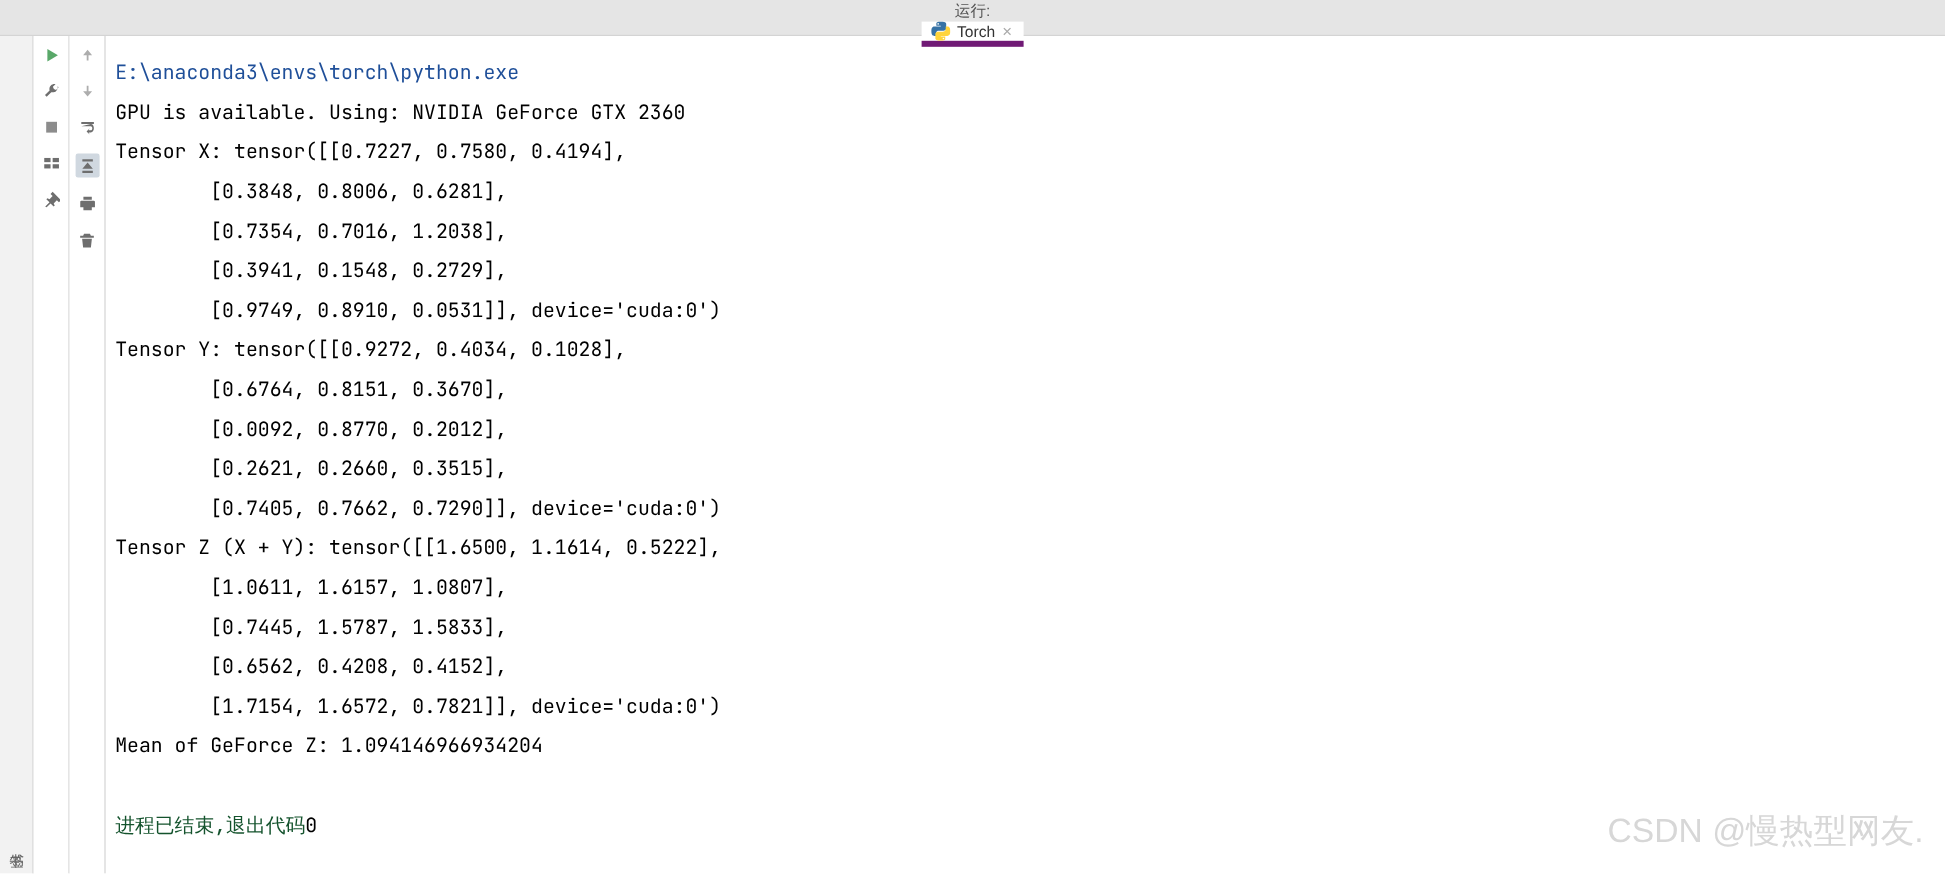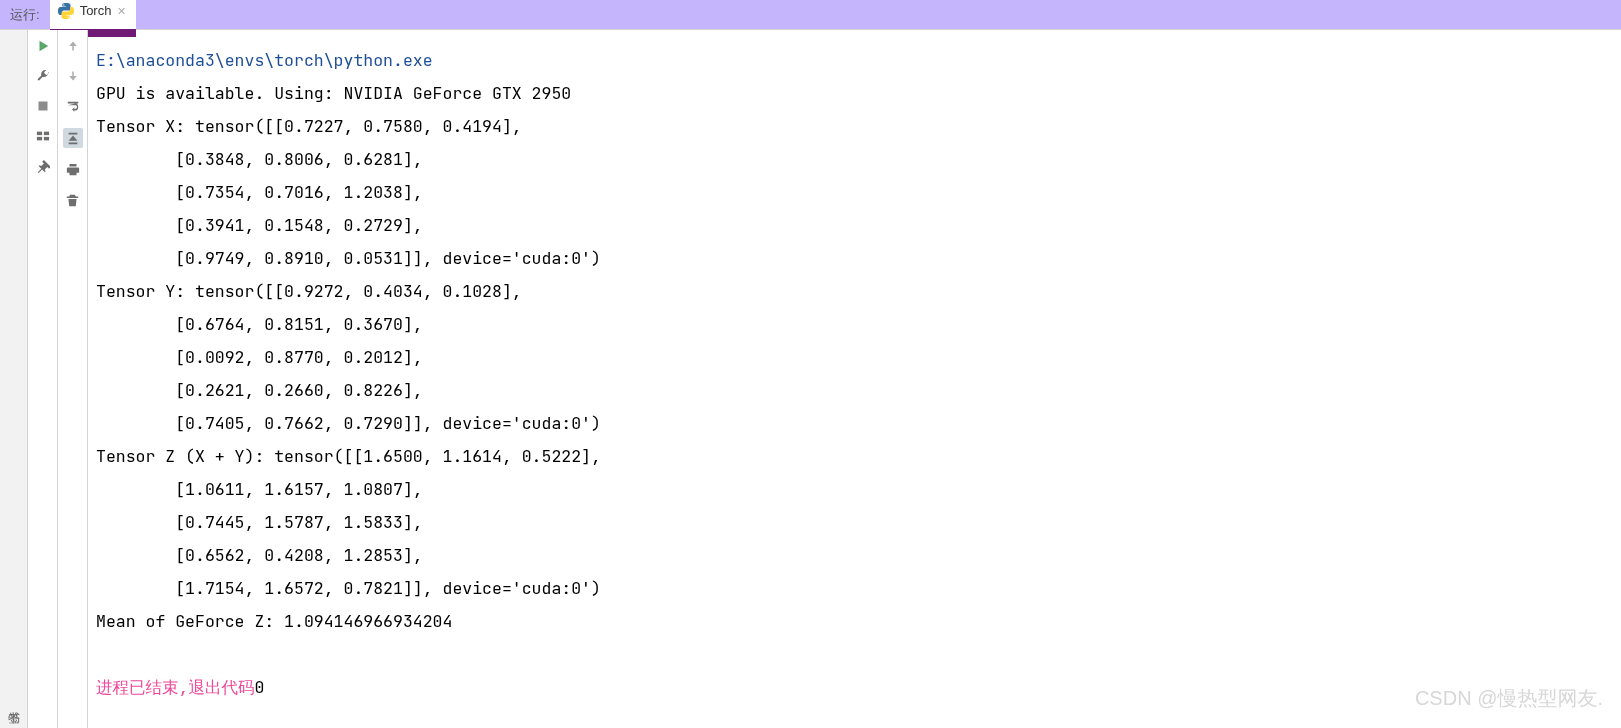--- a/index.html
+++ b/index.html
@@ -8,36 +8,37 @@
     font-size: 13px;
     background: #fff;
     width: 1621px;
     height: 728px;
     overflow: hidden;
     position: relative;
   }
   .header {
     height: 30px;
     border-bottom: 1px solid #d4d4d4;
-    background: #c4b5fd;
-    display: flex;
-    align-items: center;
+    background: #e5e5e5;
+    display: flex;
+    align-items: center;
+    flex-direction: column;
   }
   .run-label {
     padding: 0 10px;
     color: #555;
     font-size: 13px;
   }
   .tab {
     height: 44px;
     display: flex;
     align-items: center;
     padding: 0 10px 0 8px;
     background: #fff;
-    border-bottom: 8px solid #701a75;
+    border-bottom: 5px solid #701a75;
     gap: 6px;
   }
   .tab .py-icon { width: 16px; height: 16px; }
   .tab-title { color: #333; }
   .tab-close { color: #aaa; font-size: 14px; cursor: pointer; }
   .body {
     display: flex;
     height: calc(100% - 30px);
   }
   .left-sidebar {
@@ -92,28 +93,28 @@
     flex: 1;
     padding: 14px 8px;
     font-family: "JetBrains Mono", Consolas, "Courier New", monospace;
     font-size: 16.5px;
     line-height: 2.0;
     color: #000;
     white-space: pre;
     overflow: hidden;
   }
   .console .path { color: #1f4f99; }
-  .console .exit-msg { color: #ec4899; margin-top: 43px; }
+  .console .exit-msg { color: #14532d; margin-top: 43px; }
   .console .zero { color: #000; }
   .watermark {
     position: absolute;
     right: 18px;
     bottom: 16px;
     color: #d7d7d7;
-    font-size: 20px;
+    font-size: 28px;
     font-family: "Microsoft YaHei", sans-serif;
     pointer-events: none;
   }
 </style>
 </head>
 <body>
 
 <div class="header">
   <span class="run-label">运行:</span>
   <div class="tab">
@@ -193,35 +194,35 @@
         </svg>
     </span>
     <span class="tb-icon">
       <svg viewBox="0 0 16 16" width="13" height="13">
           <path fill="#6e6e6e" d="M5 1h6l1 2h3v2H1V3h3zm-2 5h10l-1 9H4z"></path>
         </svg>
     </span>
   </div>
 
   <div class="console"><span class="path">E:\anaconda3\envs\torch\python.exe</span>
-<span>GPU is available. Using: NVIDIA GeForce GTX 2950</span>
+<span>GPU is available. Using: NVIDIA GeForce GTX 2360</span>
 <span>Tensor X: tensor([[0.7227, 0.7580, 0.4194],</span>
 <span>        [0.3848, 0.8006, 0.6281],</span>
 <span>        [0.7354, 0.7016, 1.2038],</span>
 <span>        [0.3941, 0.1548, 0.2729],</span>
 <span>        [0.9749, 0.8910, 0.0531]], device='cuda:0')</span>
 <span>Tensor Y: tensor([[0.9272, 0.4034, 0.1028],</span>
 <span>        [0.6764, 0.8151, 0.3670],</span>
 <span>        [0.0092, 0.8770, 0.2012],</span>
-<span>        [0.2621, 0.2660, 0.8226],</span>
+<span>        [0.2621, 0.2660, 0.3515],</span>
 <span>        [0.7405, 0.7662, 0.7290]], device='cuda:0')</span>
 <span>Tensor Z (X + Y): tensor([[1.6500, 1.1614, 0.5222],</span>
 <span>        [1.0611, 1.6157, 1.0807],</span>
 <span>        [0.7445, 1.5787, 1.5833],</span>
-<span>        [0.6562, 0.4208, 1.2853],</span>
+<span>        [0.6562, 0.4208, 0.4152],</span>
 <span>        [1.7154, 1.6572, 0.7821]], device='cuda:0')</span>
 <span>Mean of GeForce Z: 1.094146966934204</span>
 
 <span class="exit-msg">进程已结束,退出代码</span><span class="zero">0</span>
 </div>
 
 </div>
 
 <div class="watermark">CSDN @慢热型网友.</div>
 

